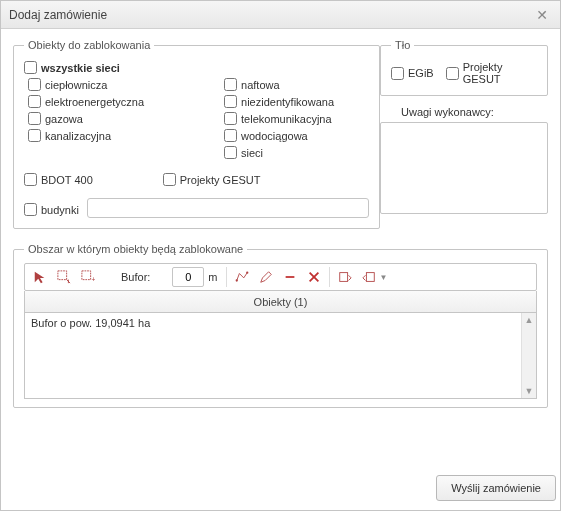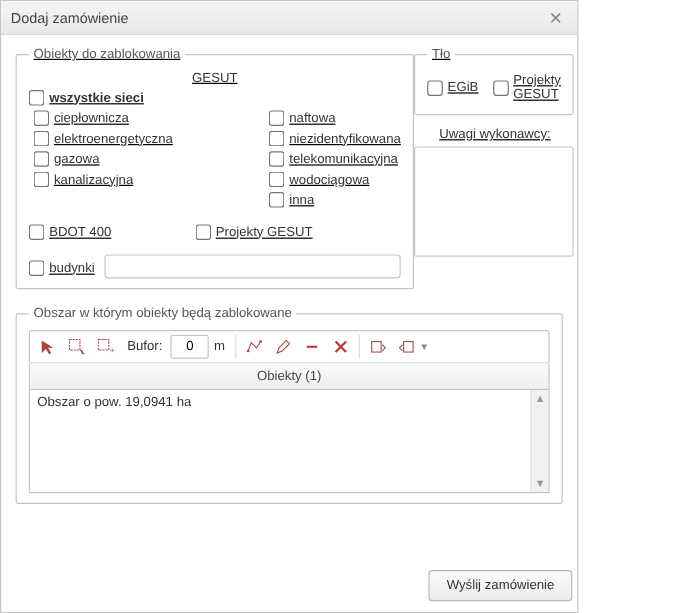--- a/index.html
+++ b/index.html
@@ -1,18 +1,18 @@
 <!DOCTYPE html>
 <html><head>
 <meta charset="utf-8">
 <style>
   * { box-sizing: border-box; }
   html, body { margin: 0; padding: 0; font-family: Arial, sans-serif; font-size: 11px; background: #fff; }
   .window {
-    width: 482px; height: 511px;
+    width: 561px; height: 511px;
     border: 1px solid #c5c5c5;
     display: flex; flex-direction: column;
     background: #fff;
   }
   .titlebar {
     height: 28px;
     background: linear-gradient(#f5f5f5, #e8e8e8);
     border-bottom: 1px solid #d0d0d0;
     display: flex; align-items: center; justify-content: space-between;
     padding: 0 8px;
@@ -21,21 +21,21 @@
   .titlebar .title { font-size: 12px; }
   .close-x { color: #888; font-size: 14px; cursor: pointer; padding: 2px 4px; }
   .body { flex: 1; padding: 10px 12px 10px 12px; position: relative; }
 
   fieldset {
     border: 1px solid #c5c5c5; border-radius: 2px;
     padding: 8px 10px; margin: 0;
   }
   legend { color: #555; padding: 0 4px; font-size: 11px; }
 
-  .row-top { display: flex; align-items: stretch; text-decoration: underline; }
+  .row-top { display: flex; align-items: stretch; }
   .fs-objects { flex: 1; min-height: 190px; }
   .fs-right { width: 168px; display: flex; flex-direction: column; gap: 10px; }
   .fs-background { }
   .fs-comments textarea {
     width: 100%; height: 92px; resize: none;
     border: 1px solid #c5c5c5; border-radius: 2px;
     font-family: inherit; font-size: 11px; padding: 4px;
   }
   .fs-comments .label { margin-bottom: 4px; color: #333; padding-left: 21px; }
 
@@ -62,21 +62,21 @@
     border: 1px solid #c5c5c5; border-radius: 2px;
     height: 28px; display: flex; align-items: center;
     padding: 0 4px; gap: 2px;
     margin-bottom: 0;
   }
   .tb-btn {
     width: 22px; height: 22px; display: flex; align-items: center; justify-content: center;
     border-radius: 2px; cursor: pointer; color: #b04040;
   }
   .tb-sep { width: 1px; height: 20px; background: #ddd; margin: 0 2px; }
-  .buf-label { color: #333; margin: 0 5px; }
+  .buf-label { color: #333; margin: 0 20px; }
   .buf-input {
     width: 32px; height: 20px; border: 1px solid #c5c5c5; border-radius: 2px;
     text-align: center; font-size: 11px;
   }
   .buf-unit { margin: 0 4px 0 2px; color: #333; }
 
   .grid-header {
     border: 1px solid #c5c5c5; border-top: none;
     background: linear-gradient(#fafafa,#efefef);
     height: 22px; display: flex; align-items: center; justify-content: center;
@@ -117,21 +117,20 @@
     <span class="close-x">✕</span>
   </div>
 
   <div class="body">
 
     <div class="row-top">
 
       <fieldset class="fs-objects">
         <legend>Obiekty do zablokowania</legend>
 
-        <div class="gesut-heading">GESUT</div>
 
         <div class="check-row bold">
           <input type="checkbox" style="">
           <label>wszystkie sieci</label>
         </div>
 
         <div class="sieci-cols">
           <div class="sieci-col">
             <div class="check-row">
                 <input type="checkbox" style="">
@@ -162,21 +161,21 @@
             <div class="check-row">
                 <input type="checkbox" style="">
                 <label>telekomunikacyjna</label>
               </div>
             <div class="check-row">
                 <input type="checkbox" style="">
                 <label>wodociągowa</label>
               </div>
             <div class="check-row">
                 <input type="checkbox" style="">
-                <label>inna</label>
+                <label>sieci</label>
               </div>
           </div>
         </div>
 
         <div class="row-bdot">
           <div class="check-row">
               <input type="checkbox" style="">
               <label>BDOT 400</label>
             </div>
           <div class="check-row">
@@ -278,21 +277,21 @@
               <path d="M4 6 L1 9 L4 12" fill="none" stroke="#b04040"></path>
             </svg>
         </div>
         <span style="color:#888;font-size:8px;margin-left:-2px;">▼</span>
       </div>
 
       <div class="grid-header">
         <span>Obiekty (1)</span>
       </div>
       <div class="grid-body">
-        <div class="grid-row">Obszar o pow. 19,0941 ha</div>
+        <div class="grid-row">Bufor o pow. 19,0941 ha</div>
         <div class="grid-scroll">
           <span class="arr">▲</span>
           <span class="arr">▼</span>
         </div>
       </div>
     </fieldset>
 
   </div>
 
   <div class="footer">

